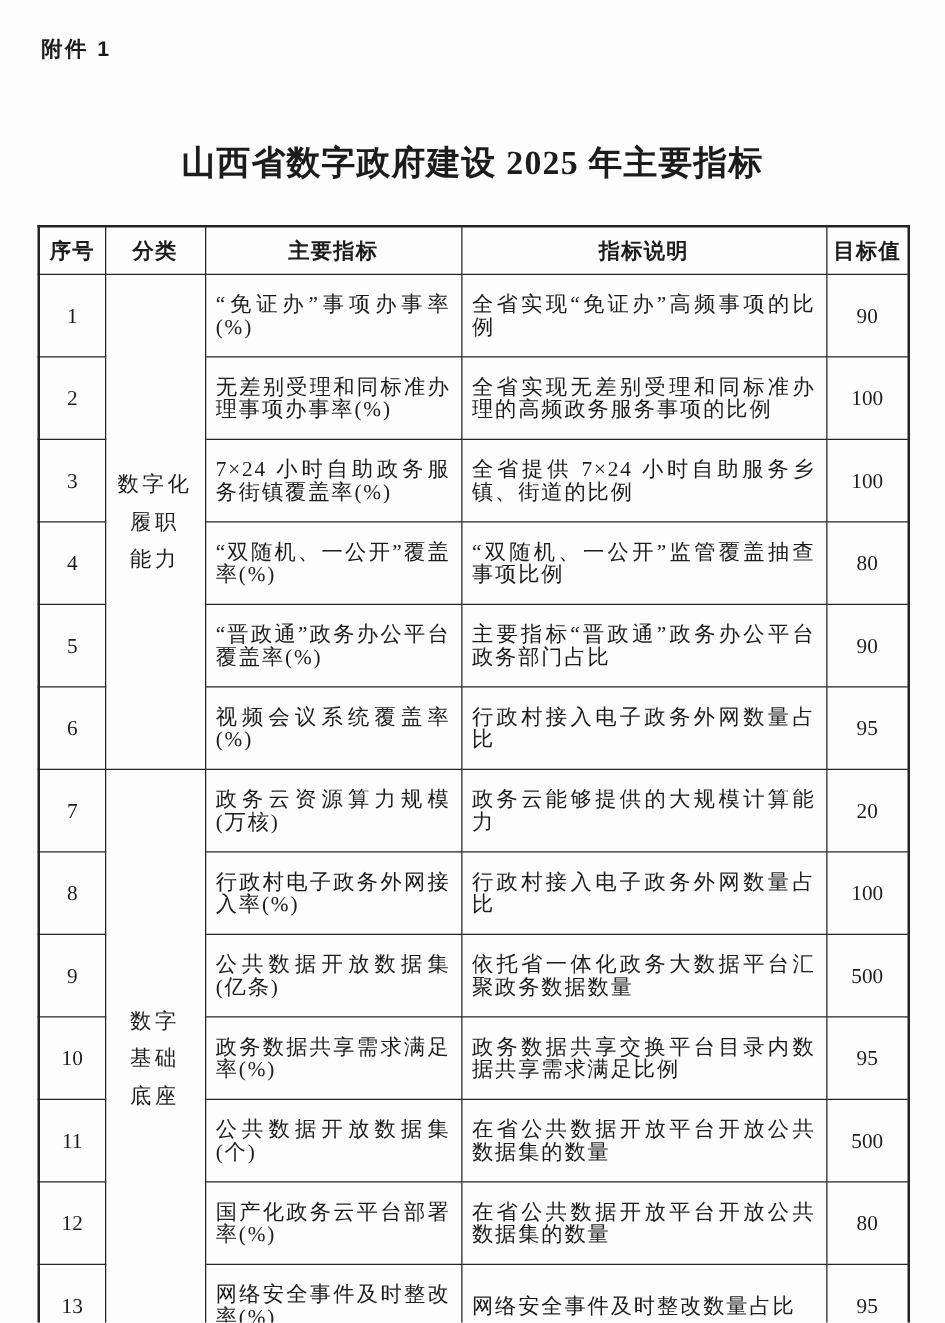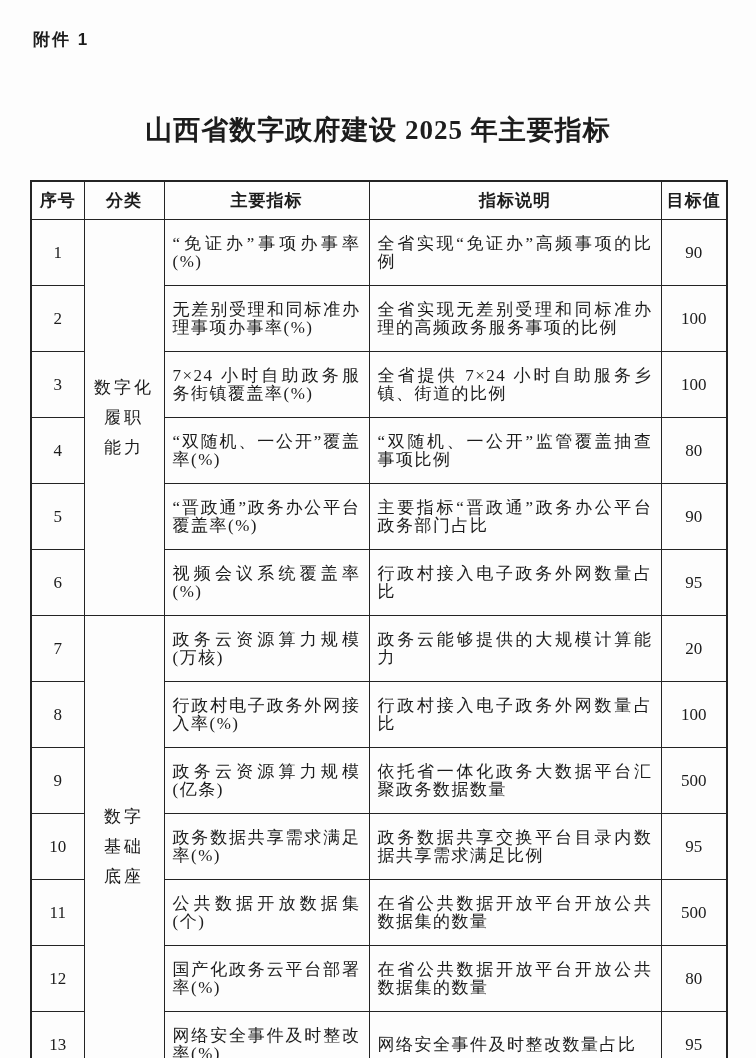--- a/index.html
+++ b/index.html
@@ -174,21 +174,21 @@
         <td class="c-target">20</td>
       </tr>
       <tr class="data-row">
         <td class="c-no">8</td>
         <td class="c-ind">行政村电子政务外网接入率(%)</td>
         <td class="c-desc">行政村接入电子政务外网数量占比</td>
         <td class="c-target">100</td>
       </tr>
       <tr class="data-row">
         <td class="c-no">9</td>
-        <td class="c-ind">政务云资源算力规模(亿条)</td>
+        <td class="c-ind">公共数据开放数据集(亿条)</td>
         <td class="c-desc">依托省一体化政务大数据平台汇聚政务数据数量</td>
         <td class="c-target">500</td>
       </tr>
       <tr class="data-row">
         <td class="c-no">10</td>
         <td class="c-ind">政务数据共享需求满足率(%)</td>
         <td class="c-desc">政务数据共享交换平台目录内数据共享需求满足比例</td>
         <td class="c-target">95</td>
       </tr>
       <tr class="data-row">

